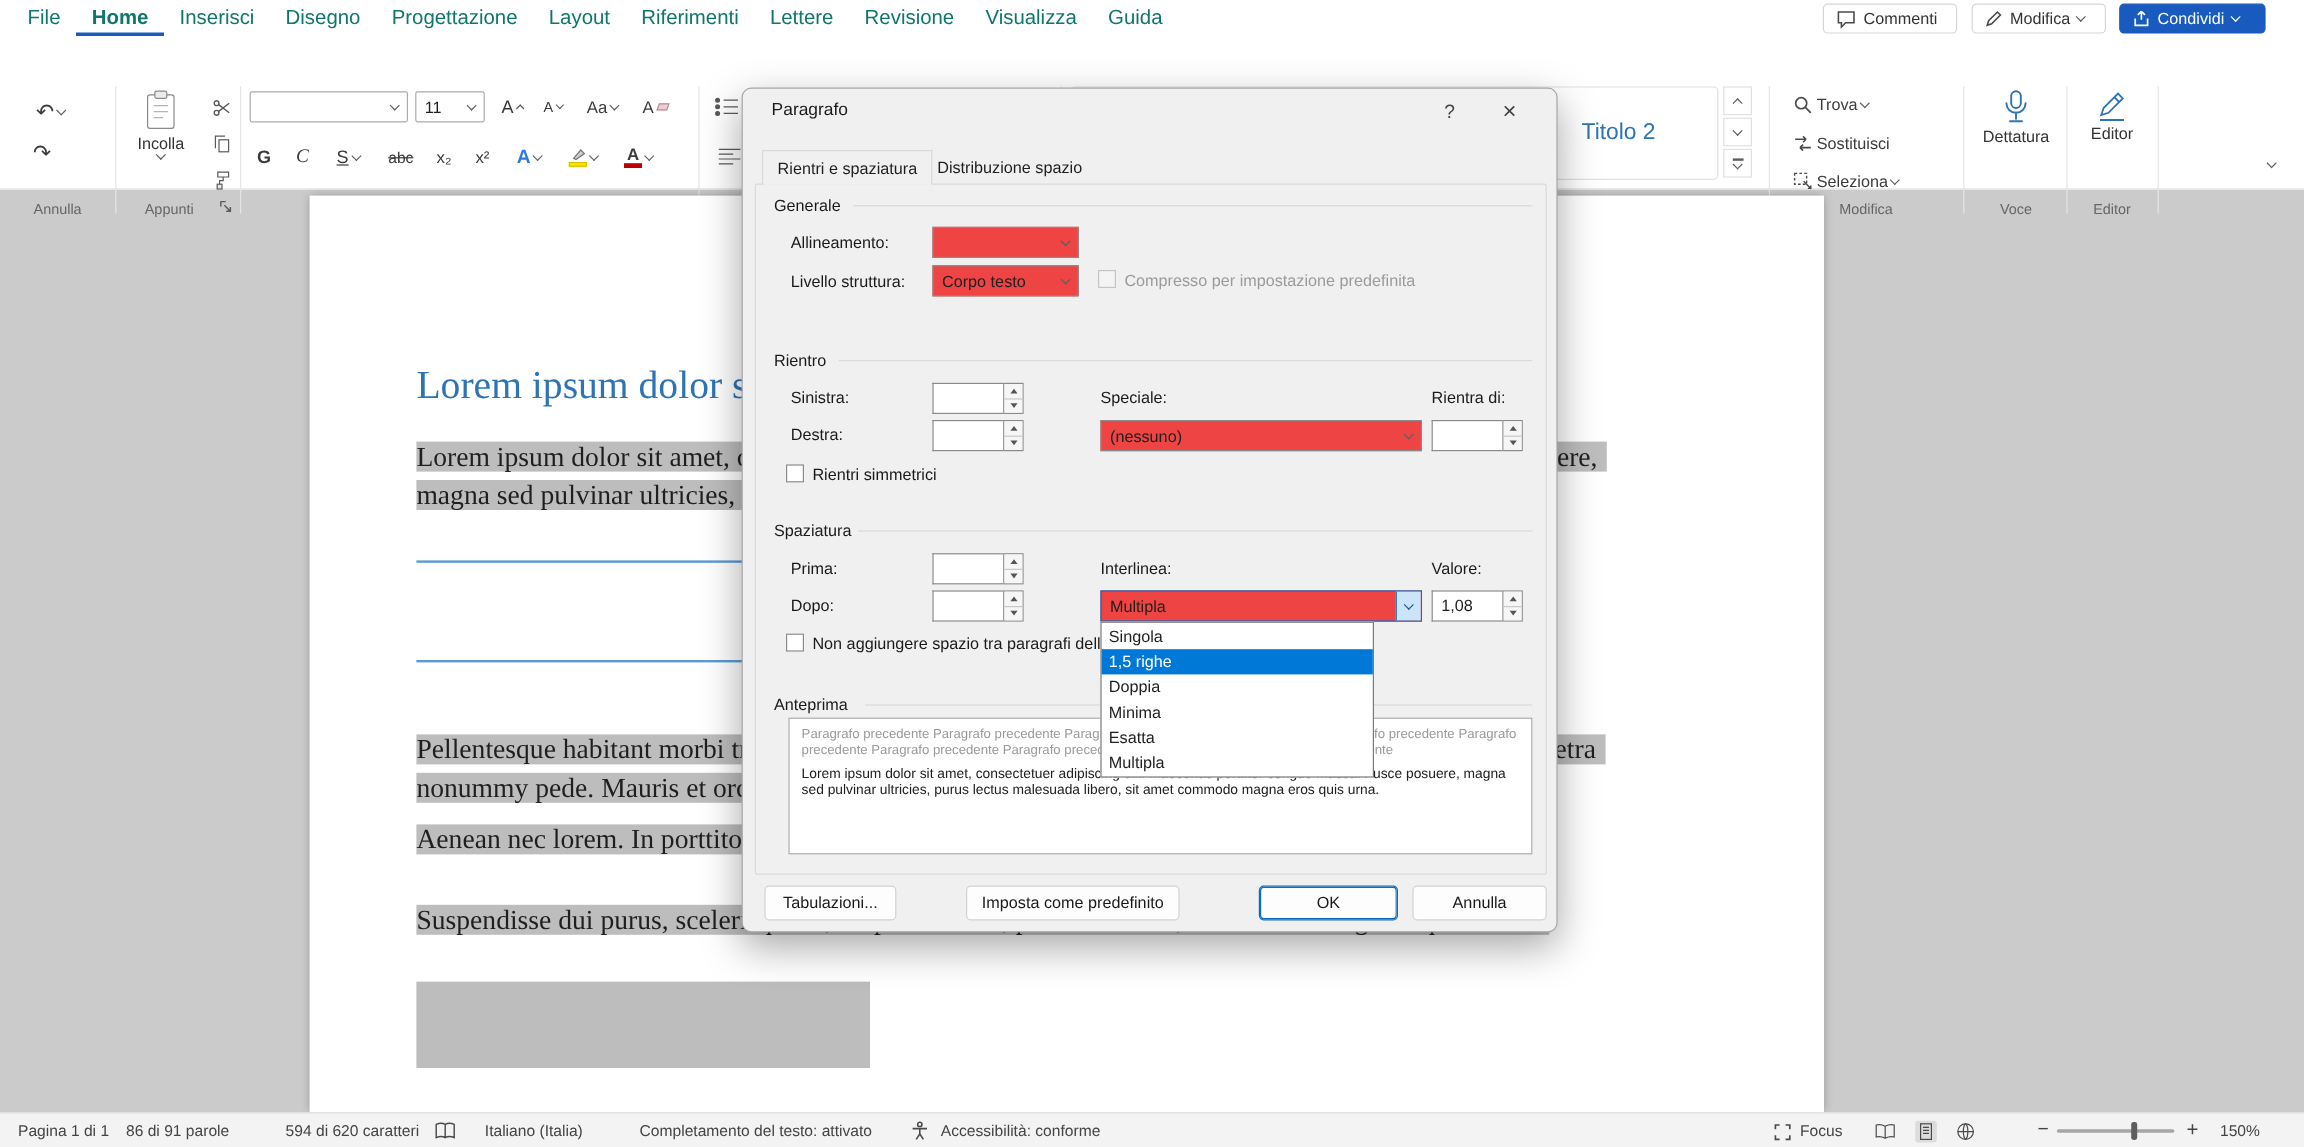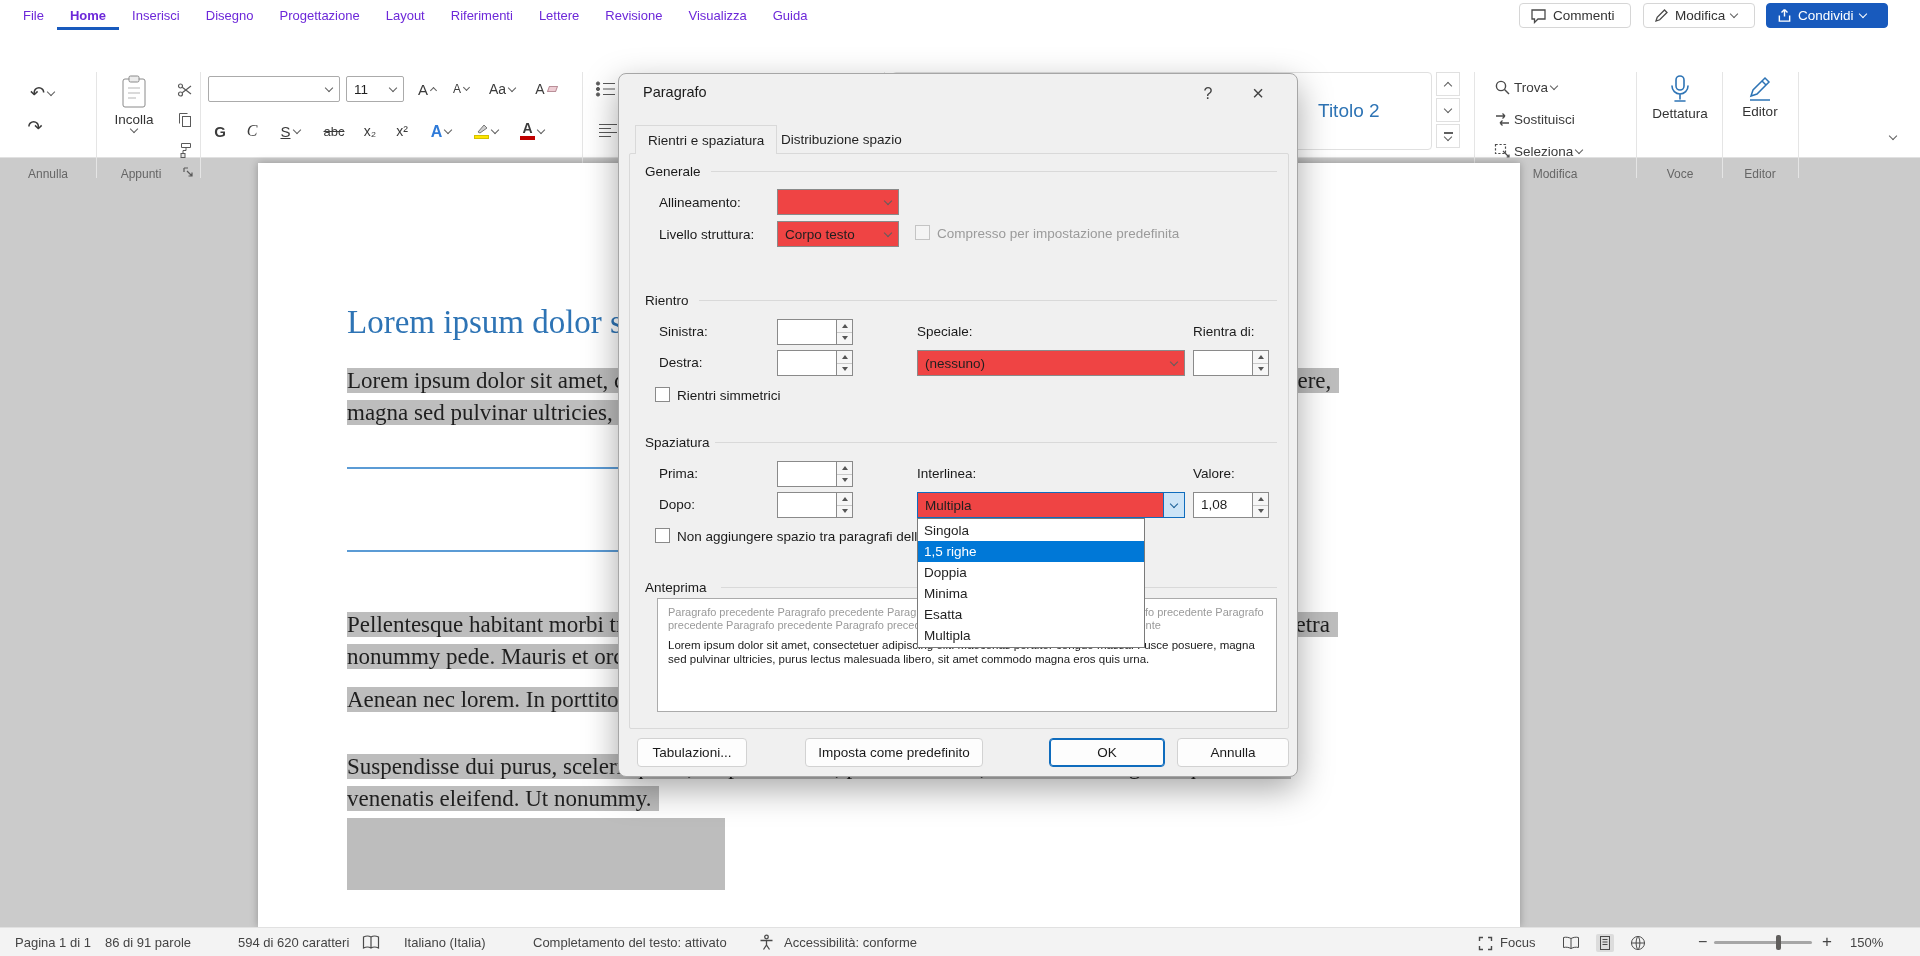--- a/index.html
+++ b/index.html
@@ -1,21 +1,21 @@
 <!DOCTYPE html>
 <html><head>
 <meta charset="utf-8">
 <style>
   *{margin:0;padding:0;box-sizing:border-box}
   body{margin:0;background:#333;font-family:"Liberation Sans",sans-serif}
   .screen{position:relative;width:1920px;height:956px;background:#cbcbcb;overflow:hidden;color:#1f1f1f;font-family:"Liberation Sans",sans-serif}
   .abs{position:absolute}
   
   .tabsbar{position:absolute;left:0;top:0;width:1920px;height:30px;background:#fff;display:flex;align-items:stretch;padding-left:10px}
-  .rtab{padding:0 13px;font-size:13px;display:flex;align-items:center;color:#6d28d9;white-space:nowrap}
+  .rtab{padding:0 13px;font-size:17px;display:flex;align-items:center;color:#0f766e;white-space:nowrap}
   .rtab.active{font-weight:700;box-shadow:inset 0 -3px 0 #185abd}
   .chromebtn{position:absolute;top:3px;height:25px;border:1px solid #d6d6d6;border-radius:4px;background:#fff;display:flex;align-items:center;gap:6px;padding:0 10px;font-size:13.5px;color:#333}
   .chromebtn.blue{background:#185abd;border-color:#185abd;color:#fff}
   
   .ribbon{position:absolute;left:0;top:30px;width:1920px;height:128px;background:#fff;border-bottom:1px solid #e1e1e1}
   .sep{position:absolute;width:1px;top:42px;height:106px;background:#e5e5e5}
   .rb{position:absolute;display:flex;align-items:center;justify-content:center;gap:3px;border-radius:4px;color:#3b3b3b}
   .bigbtn{position:absolute;display:flex;flex-direction:column;align-items:center;justify-content:flex-start;gap:2px;border-radius:4px}
   .bigbtn .blab{font-size:13.5px;color:#333}
   .grplabel{position:absolute;font-size:12px;color:#666;text-align:center;white-space:nowrap}
@@ -414,21 +414,20 @@
   <div class="docline" style="left:347px;top:365px"><span class="sel">Lorem ipsum dolor sit amet, consectetuer adipiscing elit. Maecenas porttitor congue massa. Fusce posuere,</span></div>
   <div class="docline" style="left:347px;top:397px"><span class="sel">magna sed pulvinar ultricies, purus lectus malesuada libero, sit amet commodo magna eros quis urna.</span></div>
 
   <div class="bluerule" style="left:347px;top:467px;width:560px"></div>
   <div class="bluerule" style="left:347px;top:550px;width:560px"></div>
 
   <div class="docline" style="left:347px;top:609px"><span class="sel">Pellentesque habitant morbi tristique senectus et netus et malesuada fames ac turpis egestas. Proin pharetra</span></div>
   <div class="docline" style="left:347px;top:641px"><span class="sel">nonummy pede. Mauris et orci.</span></div>
   <div class="docline" style="left:347px;top:684px"><span class="sel">Aenean nec lorem. In porttitor. Donec laoreet nonummy augue.</span></div>
   <div class="docline" style="left:347px;top:751px"><span class="sel">Suspendisse dui purus, scelerisque at, vulputate vitae, pretium mattis, nunc. Mauris eget neque at sem</span></div>
-  <div class="docline" style="left:347px;top:783px"><span class="sel">venenatis eleifend. Ut nonummy.</span></div>
 
   <div class="abs" style="left:347px;top:818px;width:378px;height:72px;background:#bdbdbd"></div>
 
   <div class="dialog">
     <div class="dlg-title">Paragrafo</div>
     <div class="winbtn" style="left:572px">?</div>
     <div class="winbtn" style="left:622px;font-size:20px">×</div>
 
     <div class="dtab active" style="left:16px;top:51px">Rientri e spaziatura</div>
     <div class="dtab" style="left:150px;top:51px">Distribuzione spazio</div>

